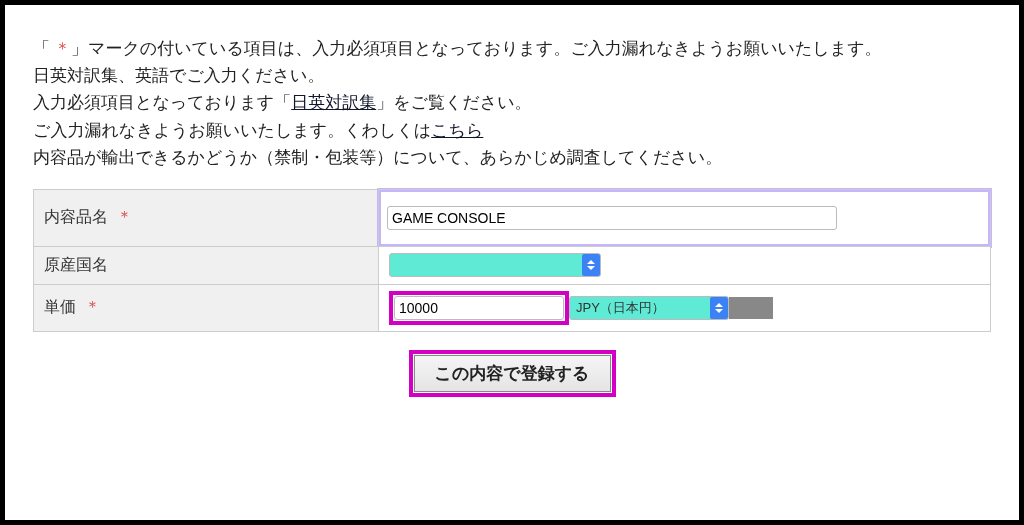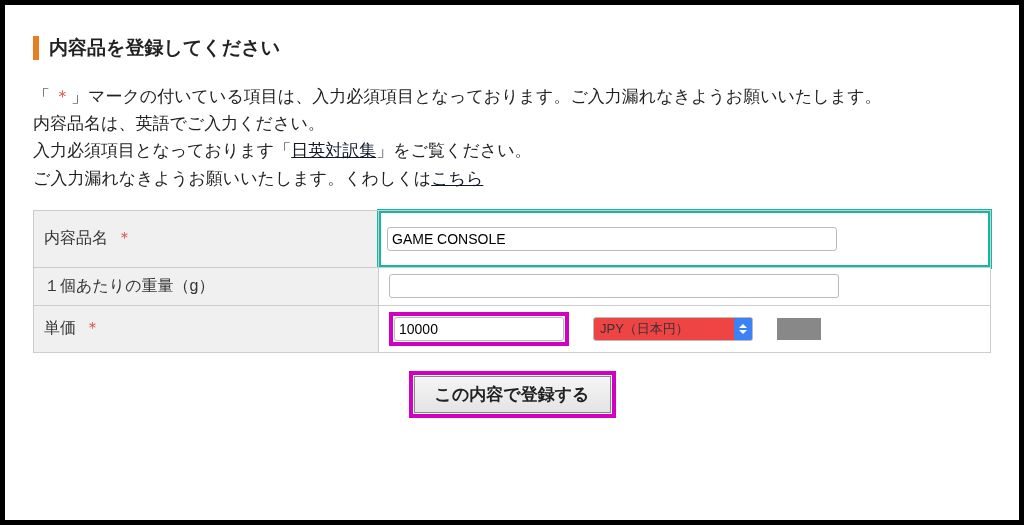--- a/index.html
+++ b/index.html
@@ -85,21 +85,21 @@
   input.text-input.short {
     width: 170px;
   }
   .select-like {
     display: inline-flex;
     align-items: center;
     justify-content: space-between;
     height: 24px;
     border: 1px solid #bbb;
     border-radius: 3px;
-    background: #ef4444;
+    background: #5eead4;
     padding: 0 0 0 6px;
     font-size: 13px;
     vertical-align: middle;
   }
   .select-like .arrows-icon {
     width: 18px;
     height: 22px;
     background: #3b82f6;
     border-radius: 2px;
     margin-left: 4px;
@@ -122,21 +122,21 @@
     border-top: 4px solid #fff;
   }
   .highlight-box {
     border: 4px solid #d100c3;
     display: inline-block;
     padding: 1px;
   }
   .price-row {
     display: flex;
     align-items: center;
-    gap: 24px;
+    gap: 0;
   }
   .gray-box {
     width: 44px;
     height: 22px;
     background: #888;
     display: inline-block;
   }
   .submit-row {
     text-align: center;
     margin-top: 18px;
@@ -145,68 +145,68 @@
     display: inline-block;
     border: 1px solid #888;
     background: linear-gradient(#f5f5f5, #e4e4e4);
     font-size: 17px;
     font-weight: bold;
     padding: 6px 20px;
     color: #222;
     cursor: pointer;
   }
   .name-cell-wrap {
-    border: 4px solid #14b8a6;
+    border: 4px solid #c4b5fd;
     padding: 14px 6px;
     margin: -4px -8px;
   }
 </style>
 </head>
 <body>
 
 <div class="outer-frame">
   <div class="content">
 
-    <div class="page-title-row">
-      <div class="orange-bar"></div>
-      <div class="page-title">内容品を登録してください</div>
-    </div>
 
     <div class="intro">
       <div>
         <span>「</span><span class="req-star">＊</span><span>」マークの付いている項目は、入力必須項目となっております。ご入力漏れなきようお願いいたします。</span>
       </div>
-      <div>内容品名は、英語でご入力ください。</div>
+      <div>日英対訳集、英語でご入力ください。</div>
       <div>
         <span>入力必須項目となっております「</span><a href="#">日英対訳集</a><span>」をご覧ください。</span>
       </div>
       <div>
         <span>ご入力漏れなきようお願いいたします。くわしくは</span><a href="#">こちら</a>
       </div>
+      <div>内容品が輸出できるかどうか（禁制・包装等）について、あらかじめ調査してください。</div>
     </div>
 
     <table class="form-table">
       <tbody>
           <tr>
         <td class="label-cell">
           <span>内容品名</span>
           <span class="req-star">＊</span>
         </td>
         <td class="input-cell" style="padding:2px 6px;">
           <div class="name-cell-wrap">
             <input class="text-input" type="text" value="GAME CONSOLE" style="">
           </div>
         </td>
       </tr>
       <tr>
         <td class="label-cell">
-          <span>１個あたりの重量（g）</span>
+          <span>原産国名</span>
         </td>
         <td class="input-cell">
-          <input class="text-input" type="text" value="" style="">
+          <span class="select-like" style="width:212px;">
+            <span></span>
+            <span class="arrows-icon"></span>
+          </span>
         </td>
       </tr>
       <tr>
         <td class="label-cell">
           <span>単価</span>
           <span class="req-star">＊</span>
         </td>
         <td class="input-cell">
           <div class="price-row">
             <span class="highlight-box">

